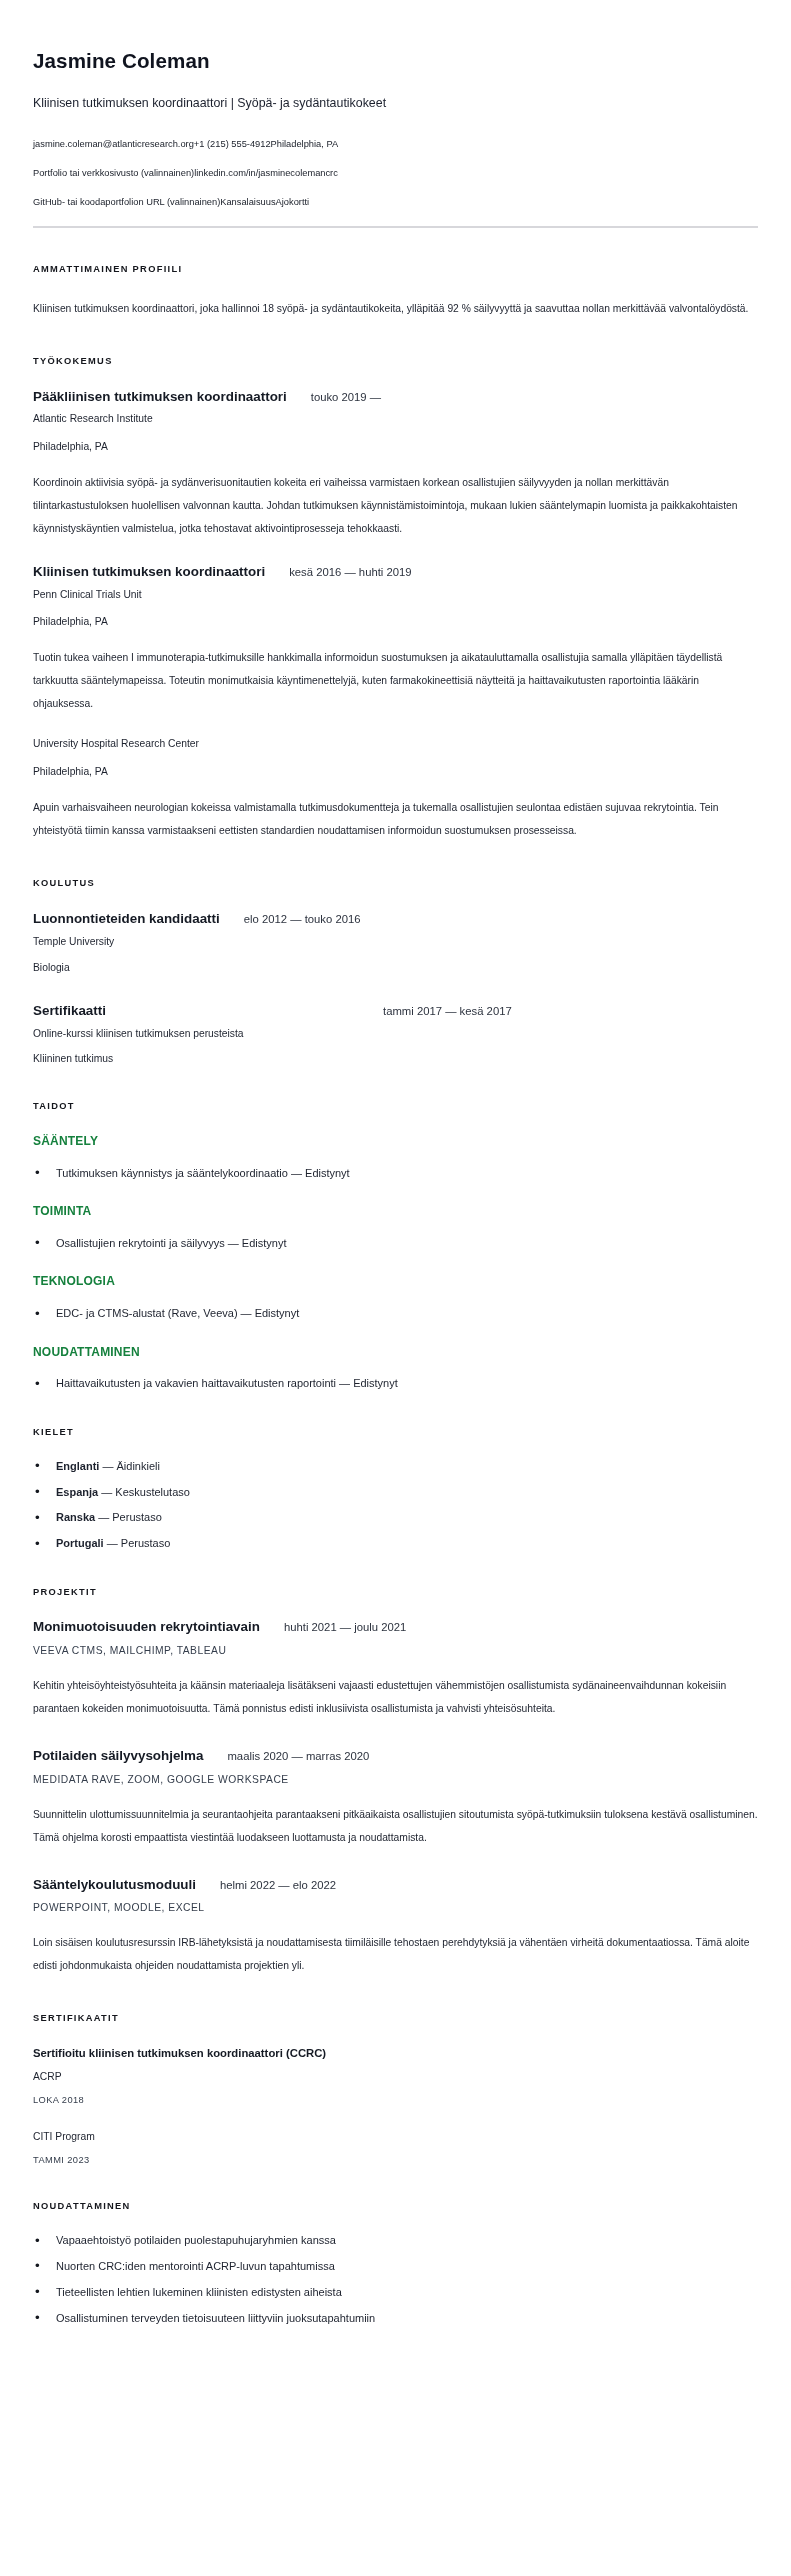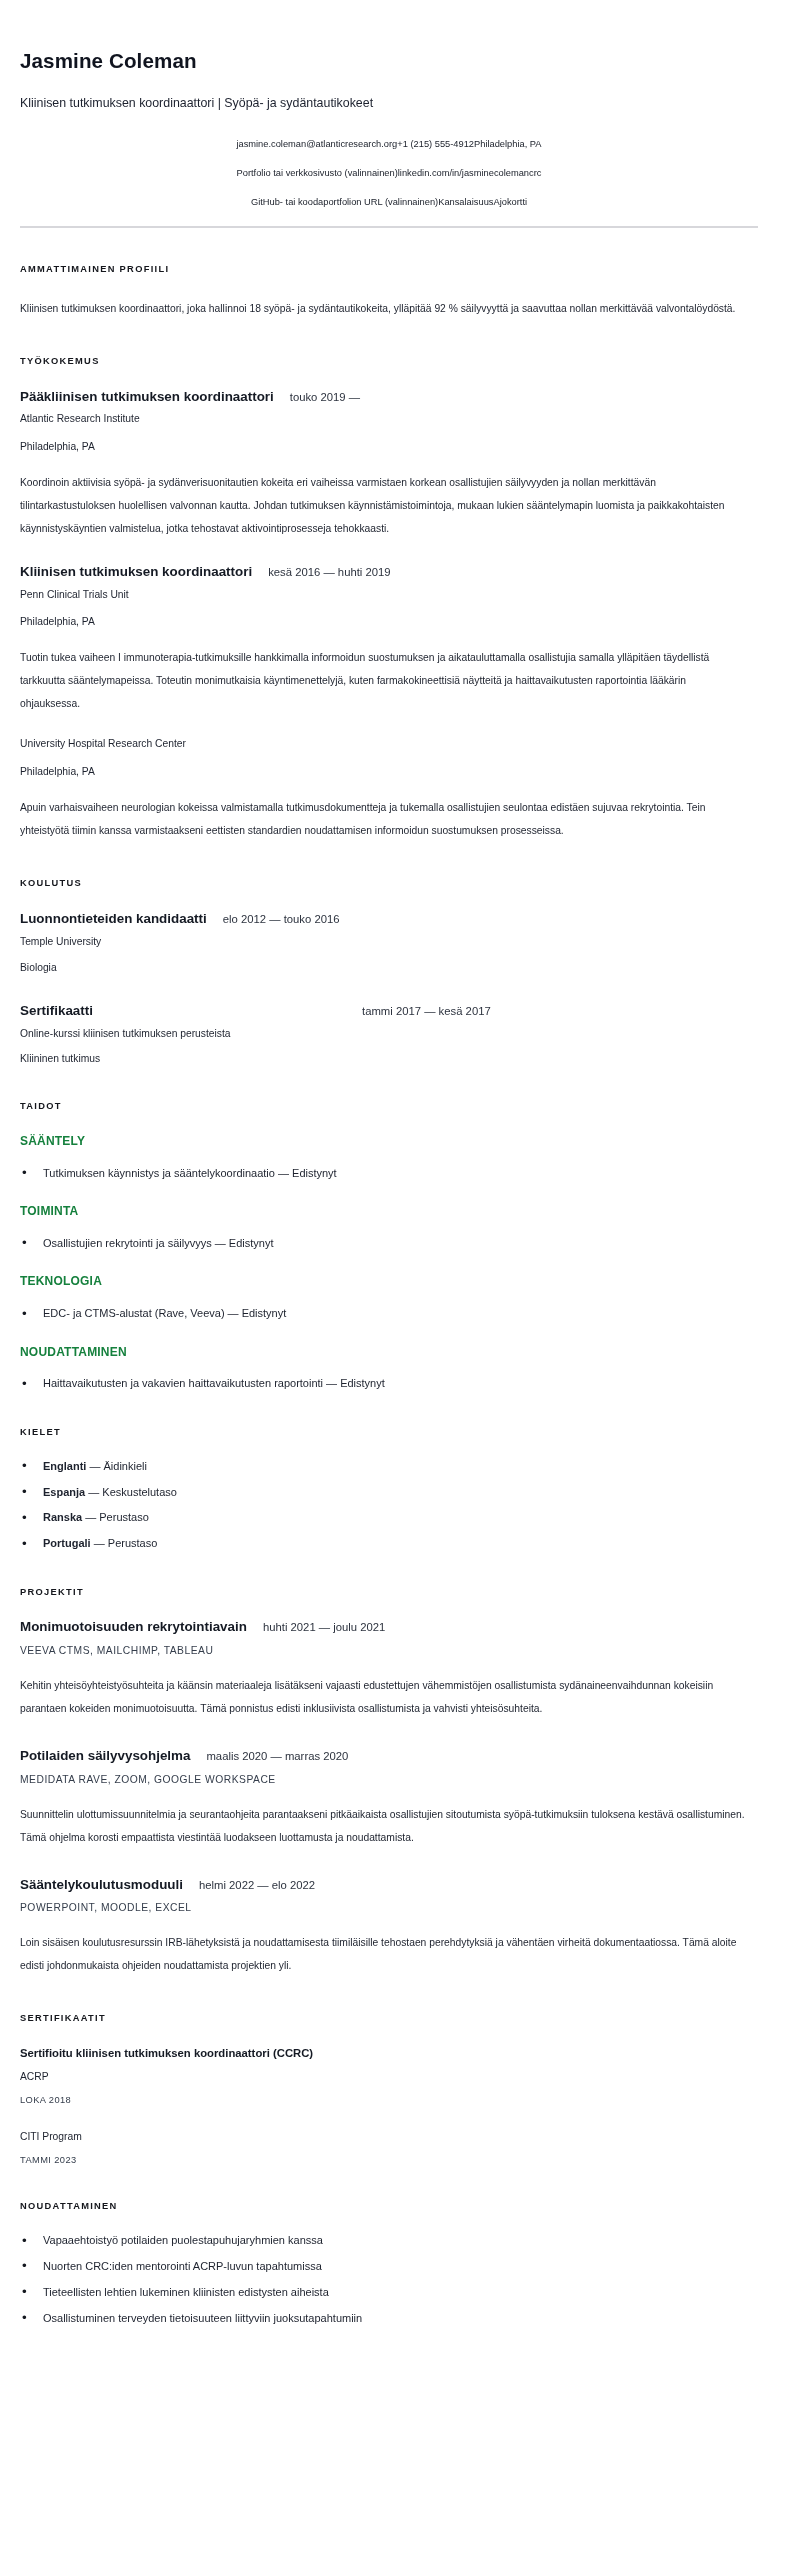--- a/index.html
+++ b/index.html
@@ -3,33 +3,33 @@
 <meta charset="utf-8">
 <style>
   html, body { margin: 0; padding: 0; background: #ffffff; }
   body {
     width: 791px;
     min-height: 2578px;
     font-family: "Liberation Sans", sans-serif;
     color: #1c212e;
     -webkit-font-smoothing: antialiased;
   }
-  .page { padding: 49px 33px 41px 20px; box-sizing: border-box; }
+  .page { padding: 49px 33px 41px 33px; box-sizing: border-box; }
 
   
   .name {
     font-size: 20.6px; font-weight: 700; color: #10141f;
     line-height: 23px; margin: 0 0 24px 0; letter-spacing: 0.1px;
   }
   .subtitle {
     font-size: 12.4px; font-weight: 400; color: #1c212e;
     line-height: 15.5px; margin: 0 0 27px 0;
   }
   .contact-line {
-    font-size: 9.3px; color: #20252f; line-height: 10.3px; margin: 0 0 19px 0; text-align: center;
+    font-size: 9.3px; color: #20252f; line-height: 10.3px; margin: 0 0 19px 0;
   }
   .divider {
     height: 1.5px; background: #d7d7db; margin: 4.1px 0 0 0;
   }
 
   
   .section { margin-top: 36px; }
   .section-header {
     font-size: 9.3px; font-weight: 700; color: #14161c;
     letter-spacing: 1.3px; line-height: 11.3px; margin: 0 0 21.6px 0;
@@ -37,21 +37,21 @@
 
   .profile-text, .entry-desc {
     font-size: 10.3px; line-height: 23px; color: #1d222e; margin: 0;
     max-width: 725px;
   }
 
   
   .entry { margin-bottom: 24px; }
   .entry:last-child { margin-bottom: 0; }
   .entry-title-row {
-    display: flex; align-items: baseline; gap: 16px; margin-bottom: 9.3px;
+    display: flex; align-items: baseline; gap: 24px; margin-bottom: 9.3px;
   }
   .entry-title {
     font-size: 13.4px; font-weight: 700; color: #151a24; line-height: 16.5px;
   }
   .wide-title .entry-title { min-width: 326px; }
   .entry-date {
     font-size: 11.3px; font-weight: 400; color: #2d333f; line-height: 14.4px;
     white-space: nowrap;
   }
   .entry-line { font-size: 10.3px; color: #1d222e; line-height: 10.3px; margin: 0 0 17px 0; }

